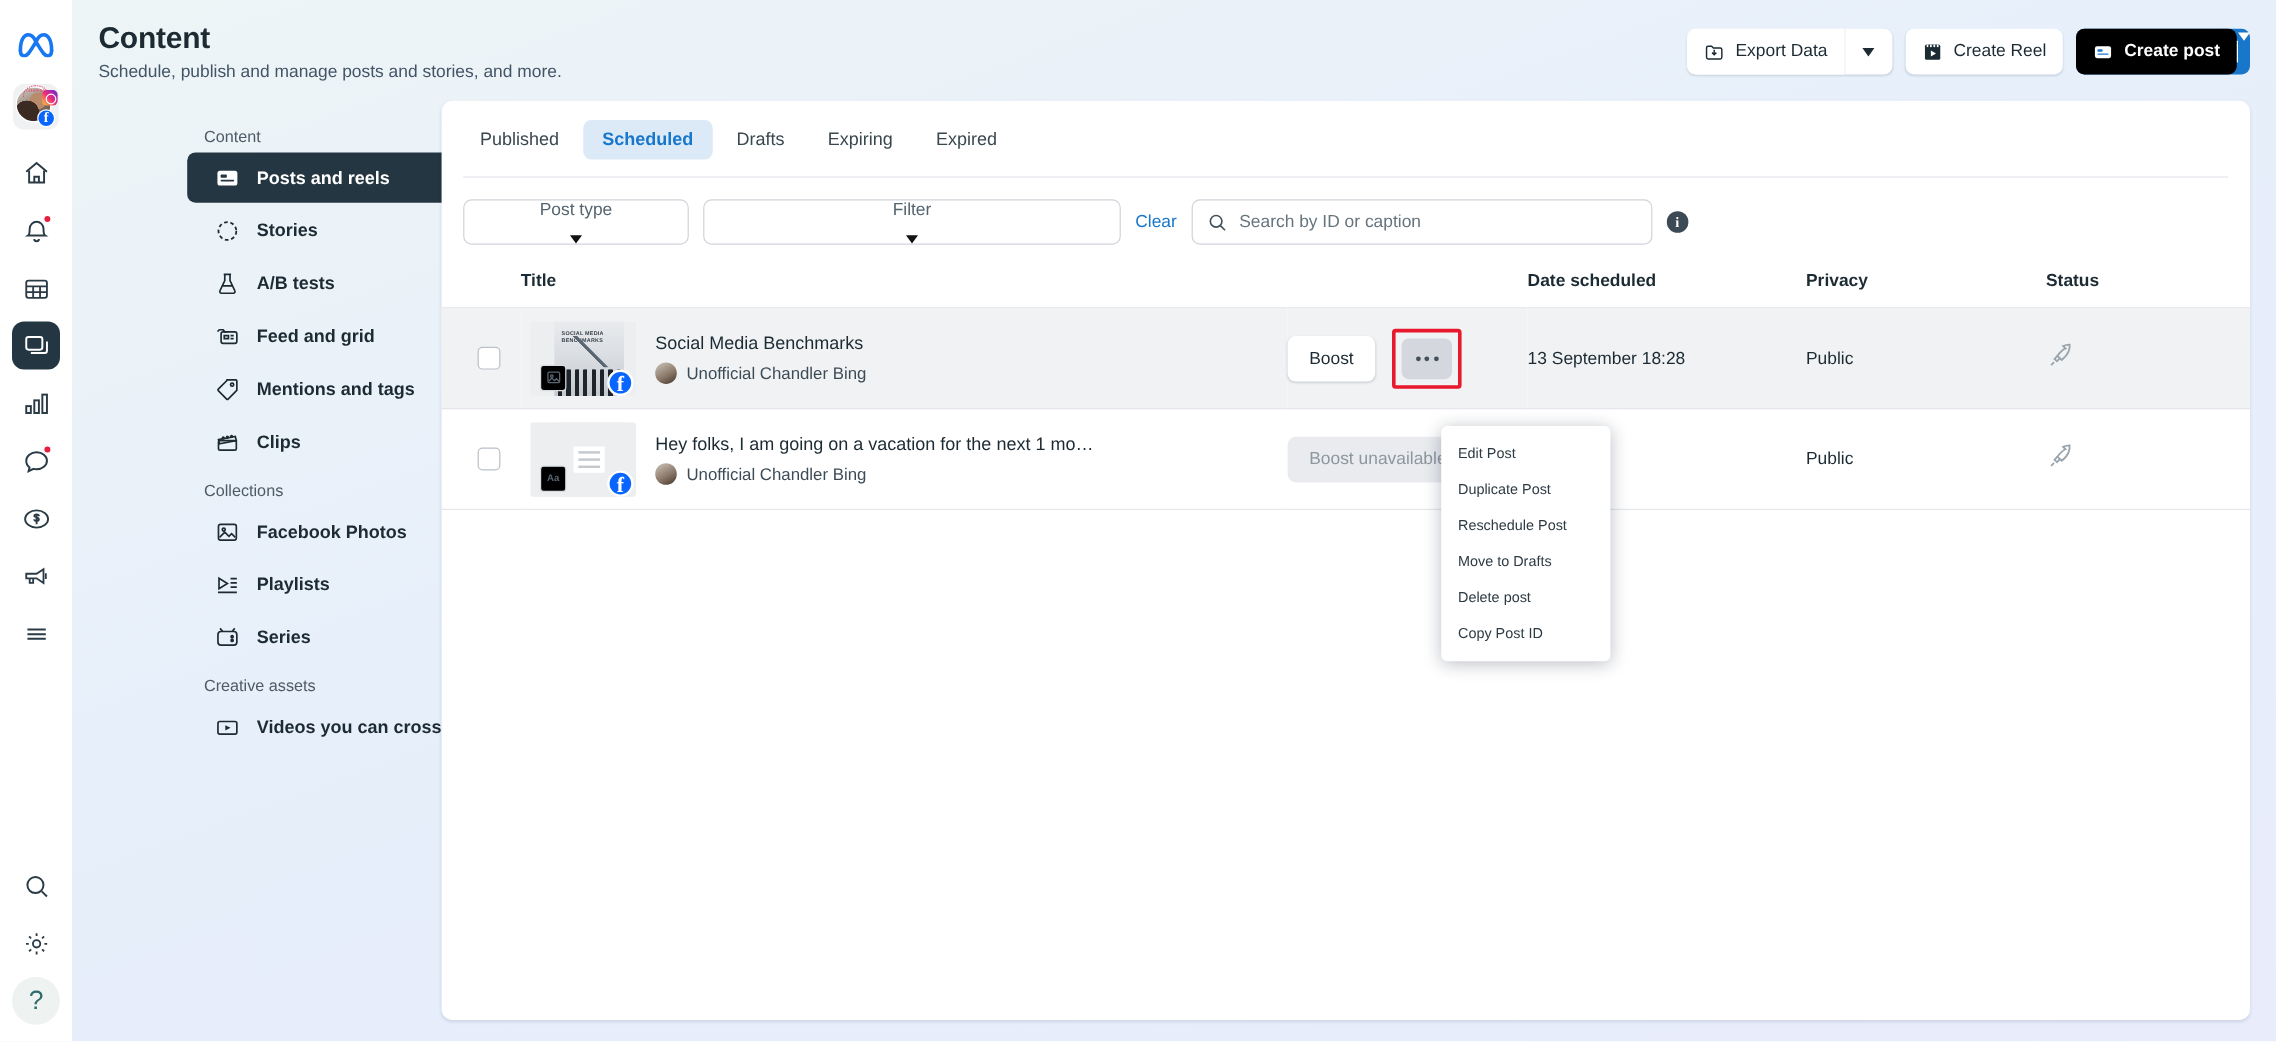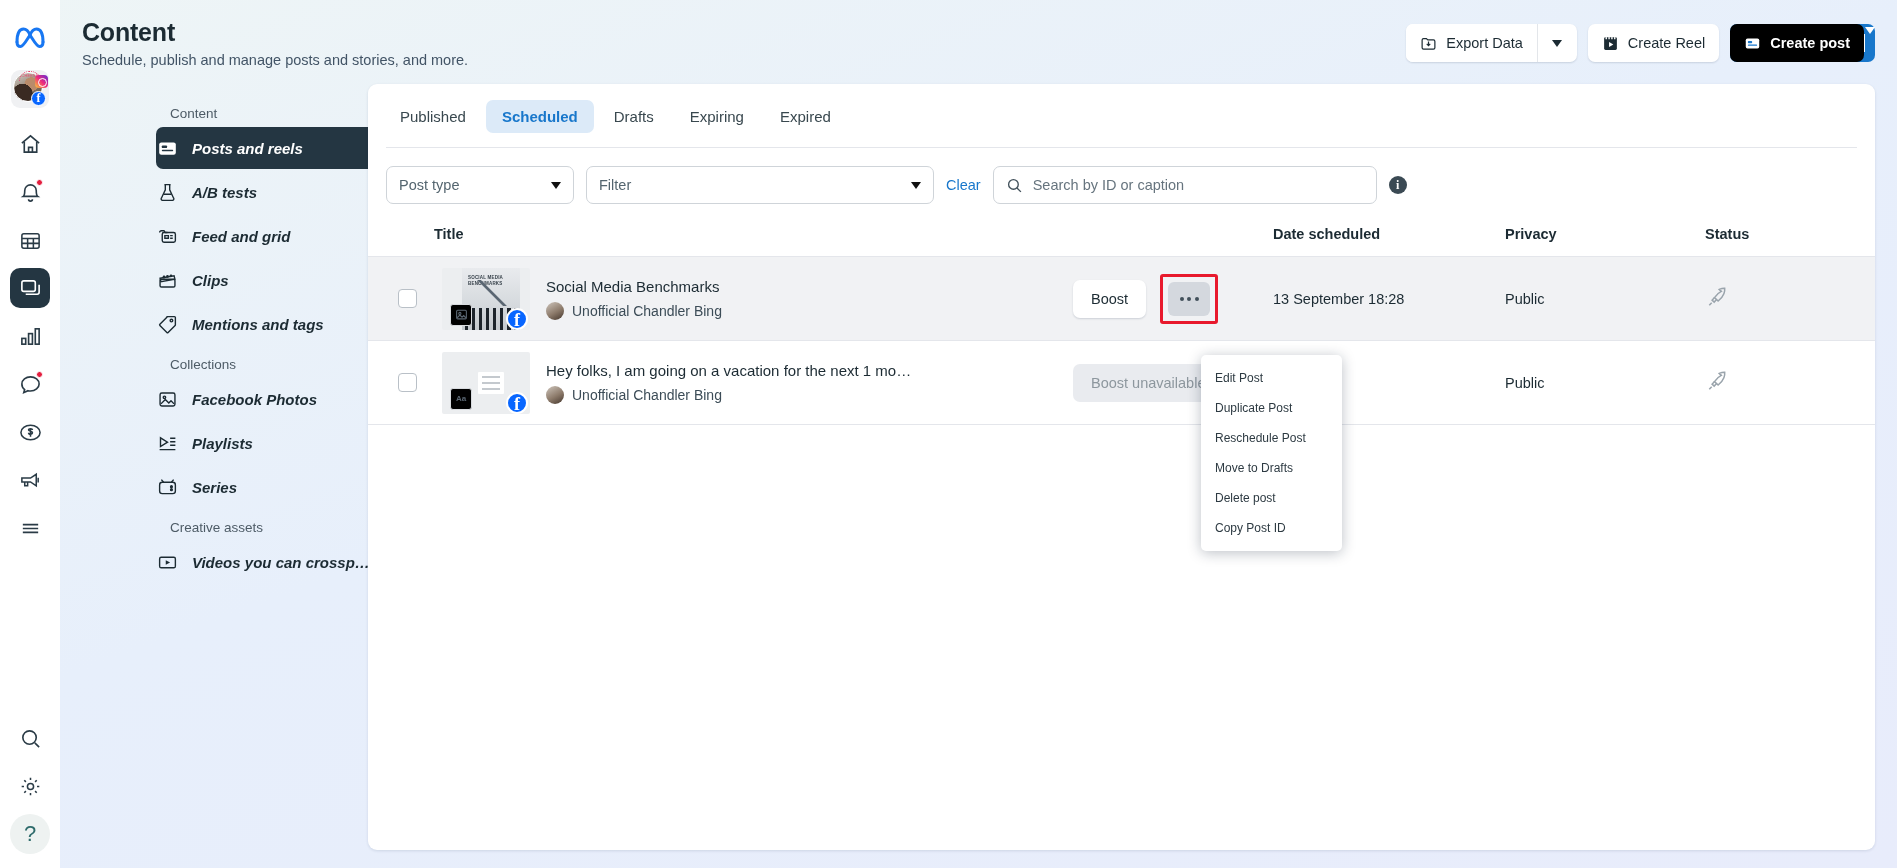--- a/index.html
+++ b/index.html
@@ -134,20 +134,21 @@
 
   .filter-row {
     display: flex; align-items: center; gap: 12px;
     padding: 18px 18px 0 18px;
   }
   .select {
     height: 38px; border: 1px solid #cfd4d9; border-radius: 7px;
     display: flex; align-items: center; justify-content: space-between;
     padding: 0 12px; font-size: 14.5px; color: #54656f; cursor: pointer;
     background: #fff;
+    flex-direction: column;
   }
   .select.post-type { width: 188px; }
   .select.filter { width: 348px; }
   .caret { width:0; height:0; border-left:5.5px solid transparent; border-right:5.5px solid transparent; border-top:7px solid #111; }
   .caret.light { border-top-color:#1c2b33; }
   .caret.white { border-top-color:#ffffff; }
   .clear-link { color:#1877cb; font-size:14.5px; cursor:pointer; }
   .searchbox {
     width: 384px; height: 38px; border: 1px solid #cfd4d9; border-radius: 7px;
     display:flex; align-items:center; gap:10px; padding: 0 12px; background:#fff;
@@ -269,23 +270,23 @@
     white-space: nowrap;
   }
 
   
   .sidenav { position: absolute; left: 96px; top: 96px; width: 270px; }
   .nav-section {
     font-size: 13.5px; color: #4d5b66; padding: 10px 14px 6px 14px;
   }
   .nav-item {
     display:flex; align-items:center; gap: 14px;
-    height: 42px; padding: 0 0; border-radius: 7px; margin-bottom: 2px;
+    height: 42px; padding: 0 22px; border-radius: 7px; margin-bottom: 2px;
     font-size: 15px; font-weight: bold; color: #1c2b33; cursor: pointer;
-    white-space: nowrap; overflow: hidden; font-style: italic;
+    white-space: nowrap; overflow: hidden;
   }
   .nav-item.active { background: #243642; color: #ffffff; }
   .nav-ico { width: 22px; height: 22px; flex: 0 0 22px; display:flex; align-items:center; justify-content:center; }
 
   .panel-toggle {
     position:absolute; left: 323px; bottom: 18px;
     width: 26px; height: 26px; cursor: pointer;
   }
   svg { display:block; }
 </style>
@@ -449,20 +450,28 @@
         <span class="nav-ico">
           <svg width="21" height="21" viewBox="0 0 24 24">
             <rect x="2.5" y="5" width="19" height="14" rx="2.5" fill="#fff"></rect>
             <rect x="5.5" y="8.5" width="6" height="3" rx="1" fill="#243642"></rect>
             <rect x="5.5" y="13.5" width="13" height="1.6" rx=".8" fill="#243642"></rect>
           </svg>
         </span>
         <span>Posts and reels</span>
       </div>
 
+      <div class="nav-item">
+        <span class="nav-ico">
+          <svg width="21" height="21" viewBox="0 0 24 24" fill="none" stroke="#1c2b33" stroke-width="1.7" stroke-dasharray="3.5 2.6">
+            <circle cx="12" cy="12" r="8.5"></circle>
+          </svg>
+        </span>
+        <span>Stories</span>
+      </div>
 
       <div class="nav-item">
         <span class="nav-ico">
           <svg width="21" height="21" viewBox="0 0 24 24" fill="none" stroke="#1c2b33" stroke-width="1.6">
             <path d="M9.5 3v6L5 18.5A1.6 1.6 0 006.4 21h11.2A1.6 1.6 0 0019 18.5L14.5 9V3"></path>
               <path d="M8.5 3h7"></path>
               <path d="M7.6 14h8.8"></path>
           </svg>
         </span>
         <span>A/B tests</span>
@@ -470,43 +479,43 @@
 
       <div class="nav-item">
         <span class="nav-ico">
           <svg width="21" height="21" viewBox="0 0 24 24" fill="none" stroke="#1c2b33" stroke-width="1.6">
             <path d="M3 7.5a2 2 0 012-2h3l1.5 2H12"></path>
             <rect x="6" y="7.5" width="15" height="11" rx="2"></rect>
             <path d="M9 11h4v3H9zM15 11h3M15 14h3"></path>
           </svg>
         </span>
         <span>Feed and grid</span>
+      </div>
+
+      <div class="nav-item">
+        <span class="nav-ico">
+          <svg width="21" height="21" viewBox="0 0 24 24" fill="none" stroke="#1c2b33" stroke-width="1.6">
+            <path d="M11.5 3H20a1 1 0 011 1v8.5a1 1 0 01-.3.7l-8 8a1 1 0 01-1.4 0l-8-8a1 1 0 010-1.4l8-8a1 1 0 01.2-.8z"></path>
+            <circle cx="16.5" cy="7.5" r="1.5"></circle>
+          </svg>
+        </span>
+        <span>Mentions and tags</span>
       </div>
 
       <div class="nav-item">
         <span class="nav-ico">
           <svg width="21" height="21" viewBox="0 0 24 24" fill="none" stroke="#1c2b33" stroke-width="1.6">
             <path d="M3.5 9.5l16-3 1 4-16 3z"></path>
               <rect x="3.5" y="10.5" width="17" height="9" rx="1.6"></rect>
             <circle cx="8" cy="8" r=".8" fill="#1c2b33"></circle>
               <circle cx="12" cy="7.3" r=".8" fill="#1c2b33"></circle>
               <circle cx="16" cy="6.6" r=".8" fill="#1c2b33"></circle>
           </svg>
         </span>
         <span>Clips</span>
-      </div>
-
-      <div class="nav-item">
-        <span class="nav-ico">
-          <svg width="21" height="21" viewBox="0 0 24 24" fill="none" stroke="#1c2b33" stroke-width="1.6">
-            <path d="M11.5 3H20a1 1 0 011 1v8.5a1 1 0 01-.3.7l-8 8a1 1 0 01-1.4 0l-8-8a1 1 0 010-1.4l8-8a1 1 0 01.2-.8z"></path>
-            <circle cx="16.5" cy="7.5" r="1.5"></circle>
-          </svg>
-        </span>
-        <span>Mentions and tags</span>
       </div>
 
       <div class="nav-section">Collections</div>
 
       <div class="nav-item">
         <span class="nav-ico">
           <svg width="21" height="21" viewBox="0 0 24 24" fill="none" stroke="#1c2b33" stroke-width="1.6">
             <rect x="3.5" y="4.5" width="17" height="15" rx="2"></rect>
             <circle cx="8.5" cy="9.5" r="1.4"></circle>
               <path d="M4.5 17l5-5 4 4 2.5-2.5 3.5 3.5"></path>

